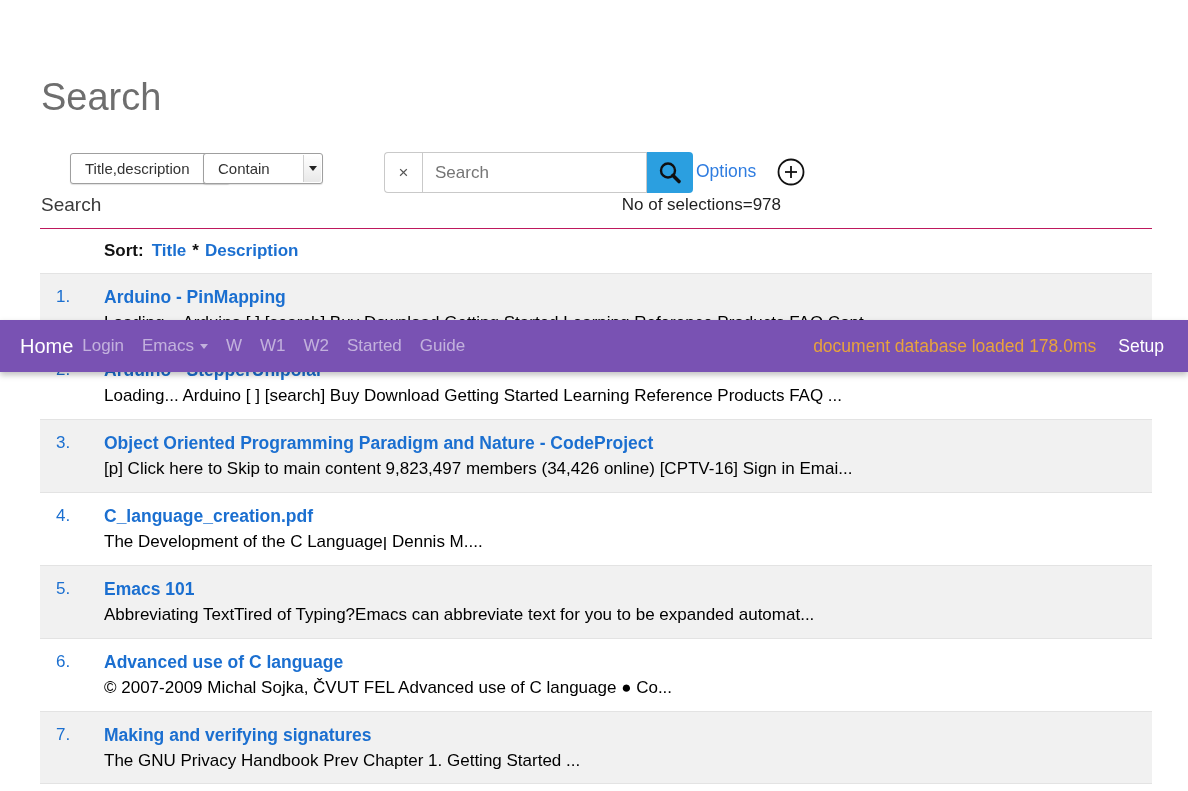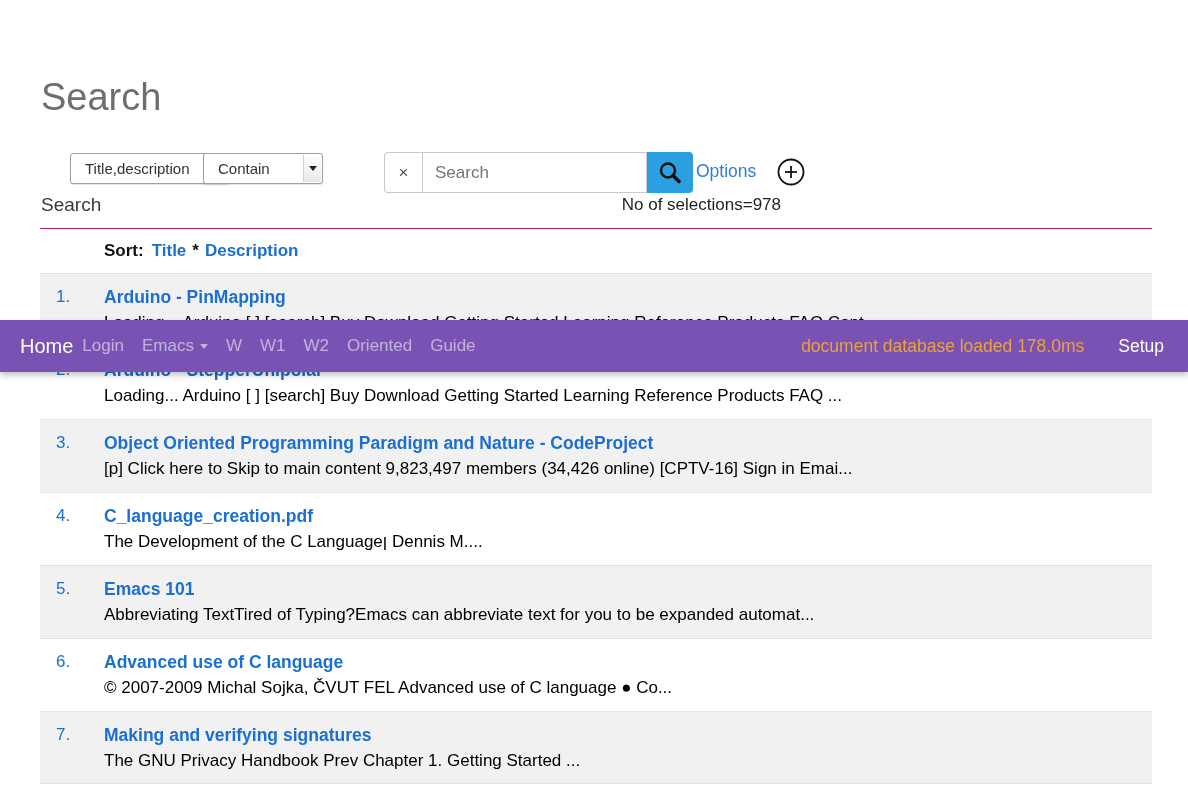--- a/index.html
+++ b/index.html
@@ -116,21 +116,21 @@
   }
   .nav-caret{
     width:0;height:0;margin-left:6px;display:inline-block;
     border-left:4px solid transparent;border-right:4px solid transparent;
     border-top:5px solid rgba(255,255,255,.55);
   }
   .nav-status{
     margin-left:auto;font-size:17.5px;color:#e8a33d;white-space:nowrap;
   }
   .nav-setup{
-    color:#ffffff;font-size:17.5px;text-decoration:none;margin-left:34px;cursor:pointer;text-align:right;
+    color:#ffffff;font-size:17.5px;text-decoration:none;margin-left:22px;cursor:pointer;text-align:right;
   }
 </style>
 </head>
 <body>
 
 <h1 class="page-title">Search</h1>
 
 <div class="sel" id="field-select">
   <span class="sel-text">Title,description</span>
   <span class="sel-arrow">
@@ -236,17 +236,17 @@
 <nav class="navbar">
   <a class="nav-brand">Home</a>
   <a class="nav-link">Login</a>
   <a class="nav-link">
     <span>Emacs</span>
     <span class="nav-caret"></span>
   </a>
   <a class="nav-link">W</a>
   <a class="nav-link">W1</a>
   <a class="nav-link">W2</a>
-  <a class="nav-link">Oriented</a>
+  <a class="nav-link">Started</a>
   <a class="nav-link">Guide</a>
   <span class="nav-status">document database loaded 178.0ms</span>
   <a class="nav-setup">Setup</a>
 </nav>
 
 </body></html>

